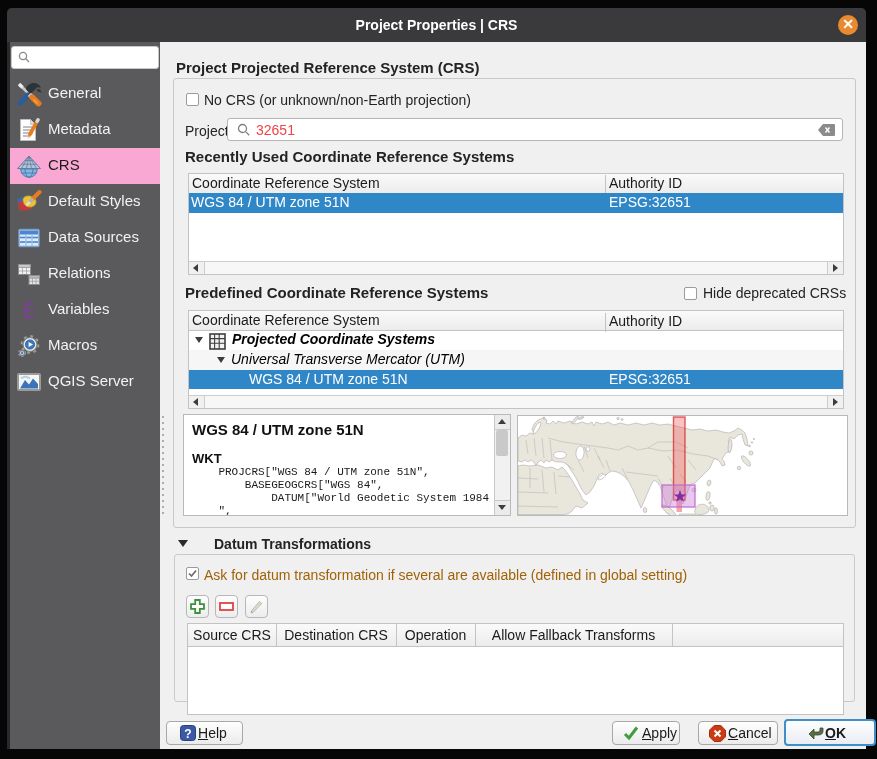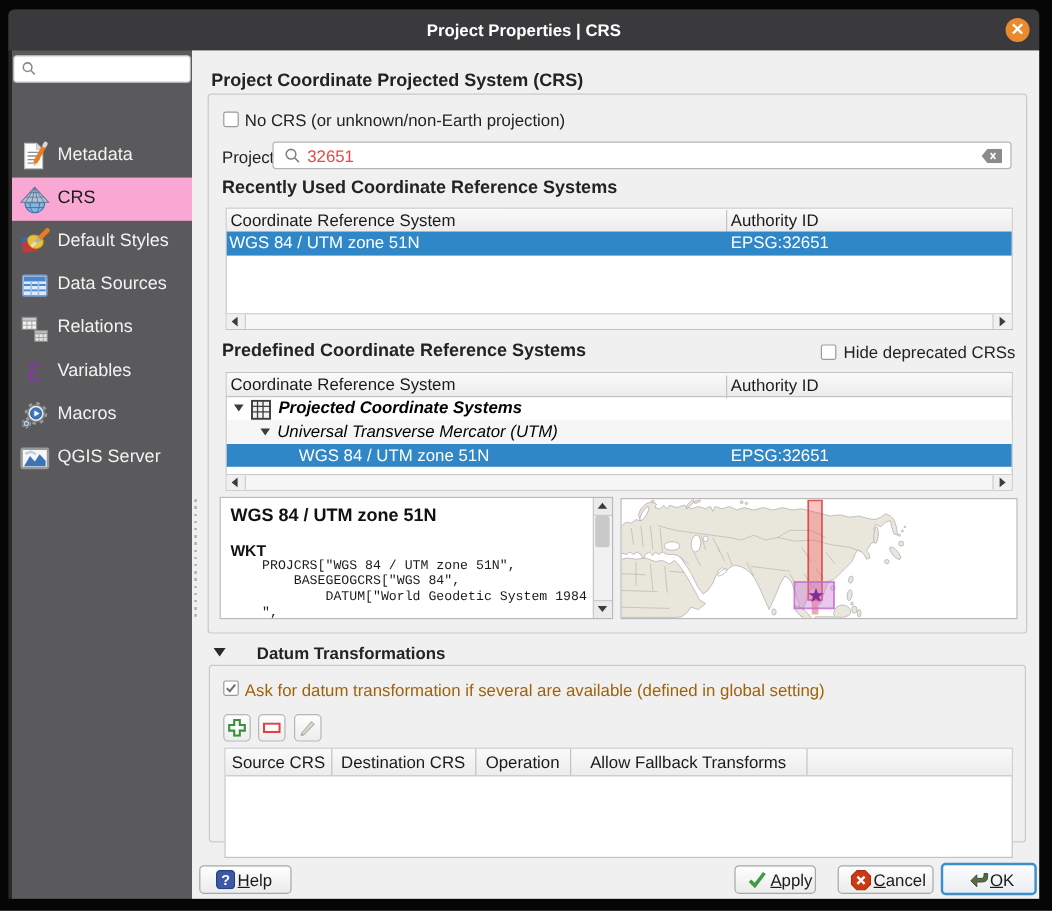--- a/index.html
+++ b/index.html
@@ -41,20 +41,33 @@
       <div id="closebtn">✕</div>
     </div>
   <div id="sidebar">
     <div id="searchbox">
         <svg width="13" height="13" style="position:absolute;left:6px;top:4px" viewBox="0 0 13 13">
           <circle cx="5" cy="5" r="3.6" fill="none" stroke="#8a8a8a" stroke-width="1.3"></circle>
           <line x1="7.8" y1="7.8" x2="11" y2="11" stroke="#8a8a8a" stroke-width="1.3"></line>
         </svg>
       </div>
 
+    <div class="srow" style="top:34px">
+        <span class="ic"><svg width="26" height="26" viewBox="0 0 26 26">
+      <line x1="4" y1="4" x2="14" y2="14" stroke="#c9c9c9" stroke-width="2.6"></line>
+      <line x1="3" y1="3" x2="6.5" y2="6.5" stroke="#ececec" stroke-width="3.4"></line>
+      <path d="M10,8 C10.5,4.5 14,2 17.5,2 C21,2 24,3.8 25,7 C23,5.8 21,6.2 20,7.5 L14.5,13 L11,9.5 Z" fill="#2e3436"></path>
+      <path d="M20.5,8 C23,7.6 25.2,9 25.4,11.5 L21.8,10.5 Z" fill="#2e3436"></path>
+      <line x1="12" y1="14" x2="4" y2="22" stroke="#2d5d96" stroke-width="5.4" stroke-linecap="round"></line>
+      <line x1="13.5" y1="13.5" x2="16.5" y2="16.5" stroke="#f4f4f2" stroke-width="4.4"></line>
+      <line x1="16" y1="16" x2="22.5" y2="22.5" stroke="#e87c1e" stroke-width="5.8" stroke-linecap="round"></line>
+      <line x1="17.5" y1="18.5" x2="21.5" y2="22.5" stroke="#f9a348" stroke-width="1.6"></line>
+    </svg></span>
+        <span class="lbl">General</span>
+      </div>
     <div class="srow" style="top:70px">
         <span class="ic"><svg width="26" height="26" viewBox="0 0 26 26">
       <path d="M4.5,2.5 H14.5 L19.5,7.5 V23.5 H4.5 Z" fill="#fdfdfd" stroke="#bdbdbd"></path>
       <path d="M14.5,2.5 L19.5,7.5 H14.5 Z" fill="#dcdcdc" stroke="#bdbdbd" stroke-width="0.8"></path>
       <g stroke="#8f8f8f" stroke-width="1.1">
               <line x1="7" y1="10" x2="17" y2="10"></line>
               <line x1="7" y1="13" x2="17" y2="13"></line>
               <line x1="7" y1="16" x2="17" y2="16"></line>
               <line x1="7" y1="19" x2="13" y2="19"></line>
             </g>
@@ -141,21 +154,21 @@
     <div class="srow" style="top:322px">
         <span class="ic"><svg width="26" height="26" viewBox="0 0 26 26">
       <rect x="2" y="5" width="22" height="16" rx="1" fill="#f6f6f6" stroke="#9a9a9a" stroke-width="2"></rect>
       <path d="M4,19.5 L9,11 L13,15.5 L17,9.5 L22,15 V19.5 Z" fill="#3c74b8"></path>
       <path d="M5,9 L10,7.5 L14,9.5" stroke="#b9cfe8" stroke-width="2" fill="none"></path>
     </svg></span>
         <span class="lbl">QGIS Server</span>
       </div>
   </div>
   <div id="content">
-    <div class="txt b" style="left:16px;top:17px;font-size:15px;">Project Coordinate Projected System (CRS)</div>
+    <div class="txt b" style="left:16px;top:17px;font-size:15px;">Project Projected Reference System (CRS)</div>
     <div class="box" style="left:13px;top:36px;width:681px;height:448px;"></div>
 
     <div class="cb" style="left:26px;top:51px;"></div>
     <div class="txt" style="left:44px;top:50px;">No CRS (or unknown/non-Earth projection)</div>
 
     <div class="txt" style="left:25px;top:81px;">Project</div>
     <div class="abs" style="left:67px;top:76px;width:616px;height:23px;background:#fff;border:1px solid #b5b5b5;border-radius:3px;box-sizing:border-box;">
       <svg width="14" height="14" style="position:absolute;left:9px;top:4px" viewBox="0 0 14 14">
           <circle cx="5.5" cy="5.5" r="4" fill="none" stroke="#808080" stroke-width="1.3"></circle>
           <line x1="8.6" y1="8.6" x2="12.2" y2="12.2" stroke="#808080" stroke-width="1.3"></line>
@@ -350,20 +363,20 @@
         </svg>
       <span class="bl" style="left:29px;"><u>A</u>pply</span>
     </div>
     <div class="btn" style="left:538px;top:679px;width:80px;">
       <svg width="17" height="17" viewBox="0 0 17 17" style="position:absolute;left:10px;top:3px;">
           <path d="M5.2,0.5 H11.8 L16.5,5.2 V11.8 L11.8,16.5 H5.2 L0.5,11.8 V5.2 Z" fill="#cc3a14" stroke="#a72f10"></path>
           <path d="M5.5,5.5 L11.5,11.5 M11.5,5.5 L5.5,11.5" stroke="#fff" stroke-width="2"></path>
         </svg>
       <span class="bl" style="left:29px;"><u>C</u>ancel</span>
     </div>
-    <div class="btn" style="left:624px;top:677px;width:80px;height:27px;border:2px solid #3d8ec9;background:linear-gradient(#fdfdff,#e9edf2);">
+    <div class="btn" style="left:624px;top:677px;width:92px;height:27px;border:2px solid #3d8ec9;background:linear-gradient(#fdfdff,#e9edf2);font-weight:bold;">
       <svg width="18" height="18" viewBox="0 0 18 18" style="position:absolute;left:20px;top:3px;">
           <path d="M3,10 L8,5 L8,8 L12,8 Q14,8 14,6 L14,4 L17,4 L17,7 Q17,11 12,11 L8,11 L8,15 Z" fill="#5b6b45" stroke="#3c4a2b" stroke-width="0.8"></path>
         </svg>
       <span class="bl" style="left:39px;top:3px;"><u>O</u>K</span>
     </div>
   </div>
 </div>
 
 </body></html>

